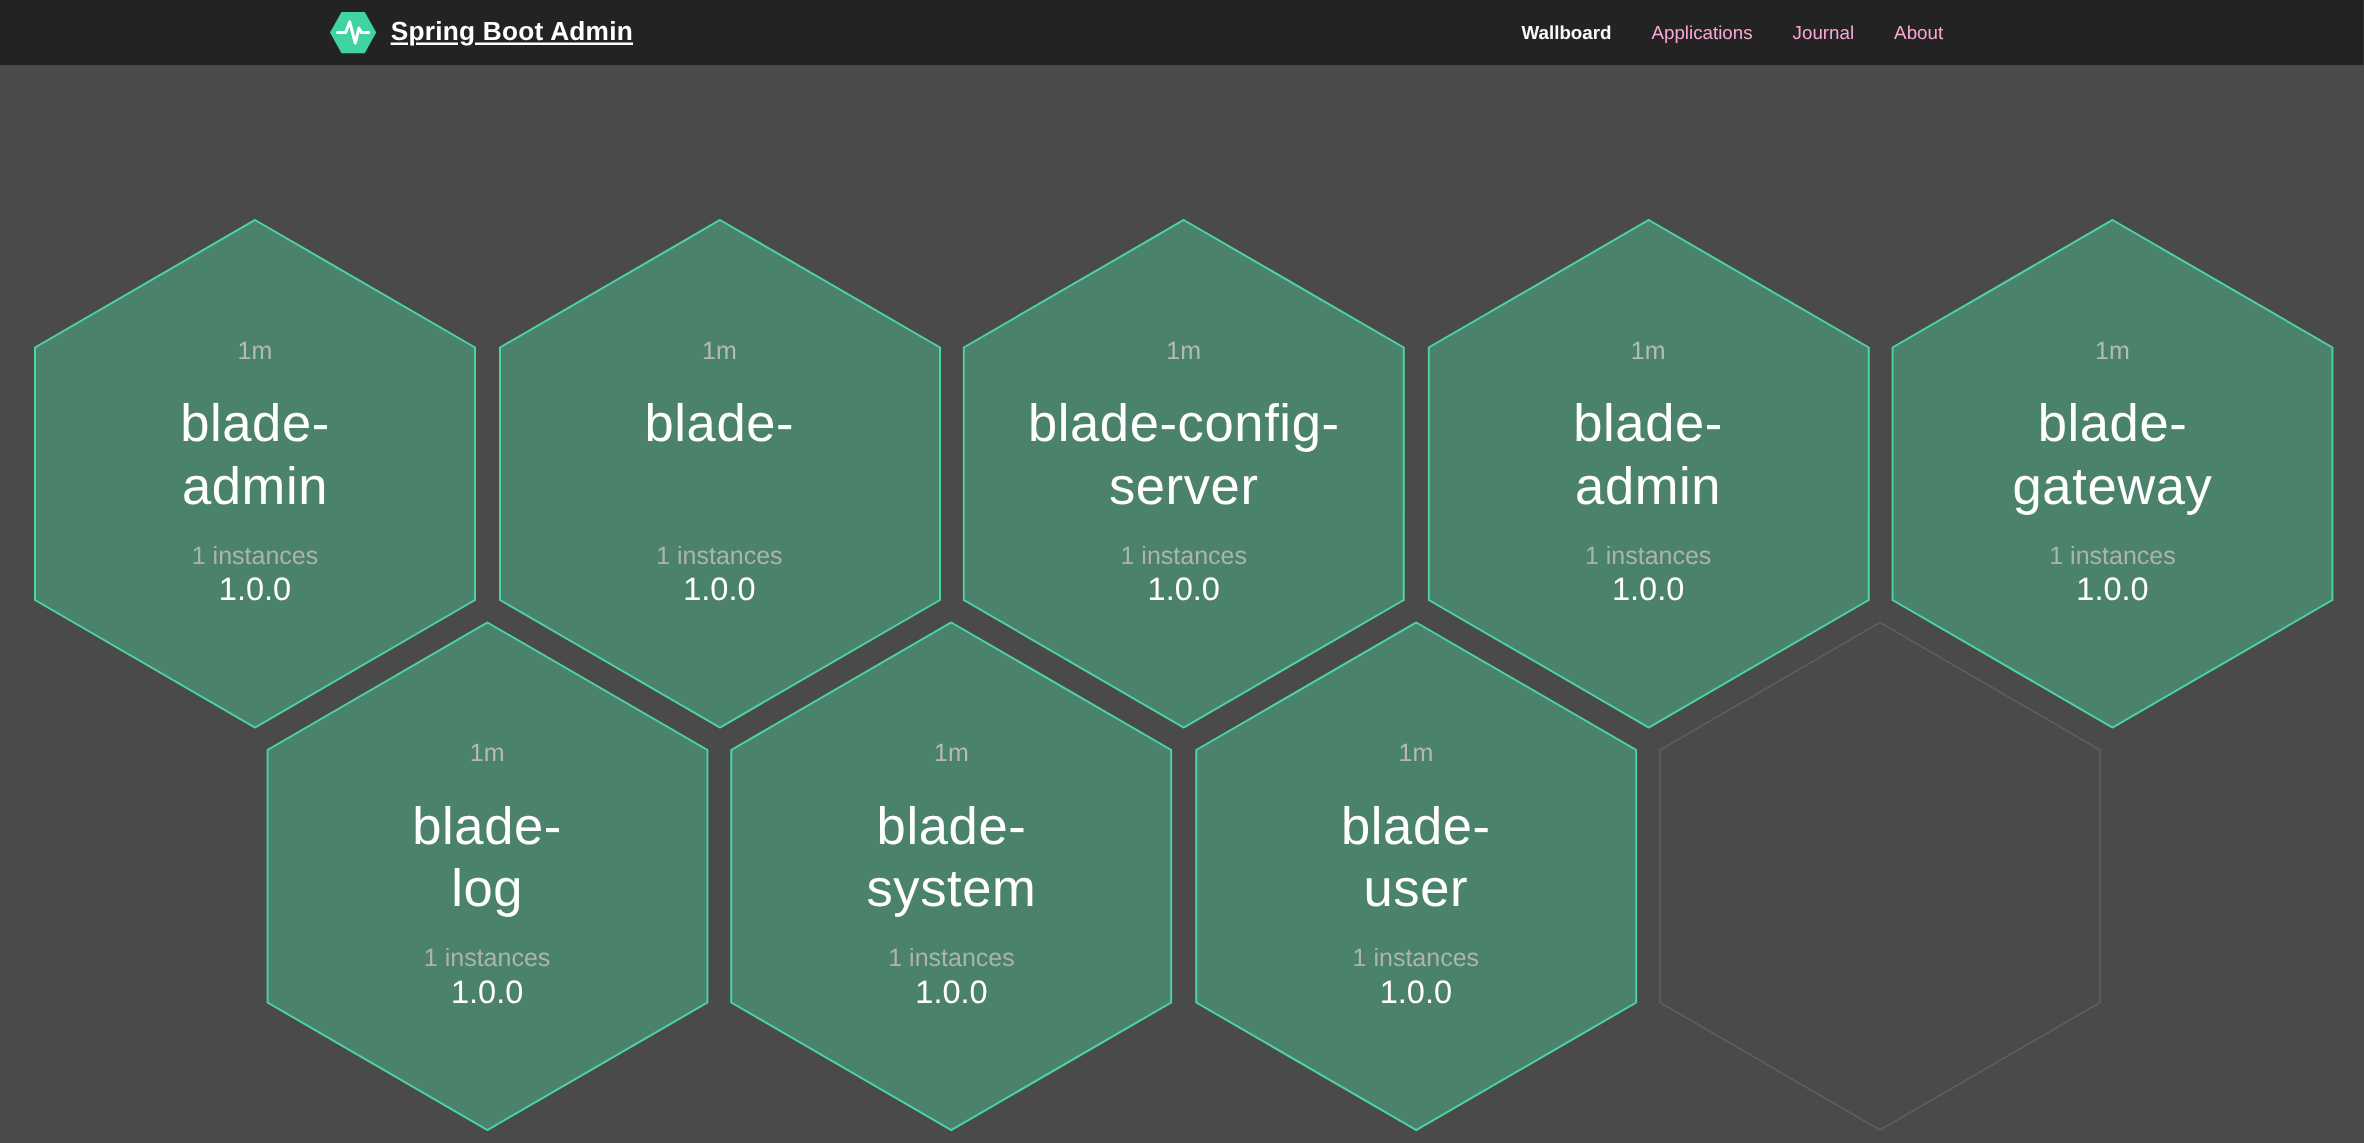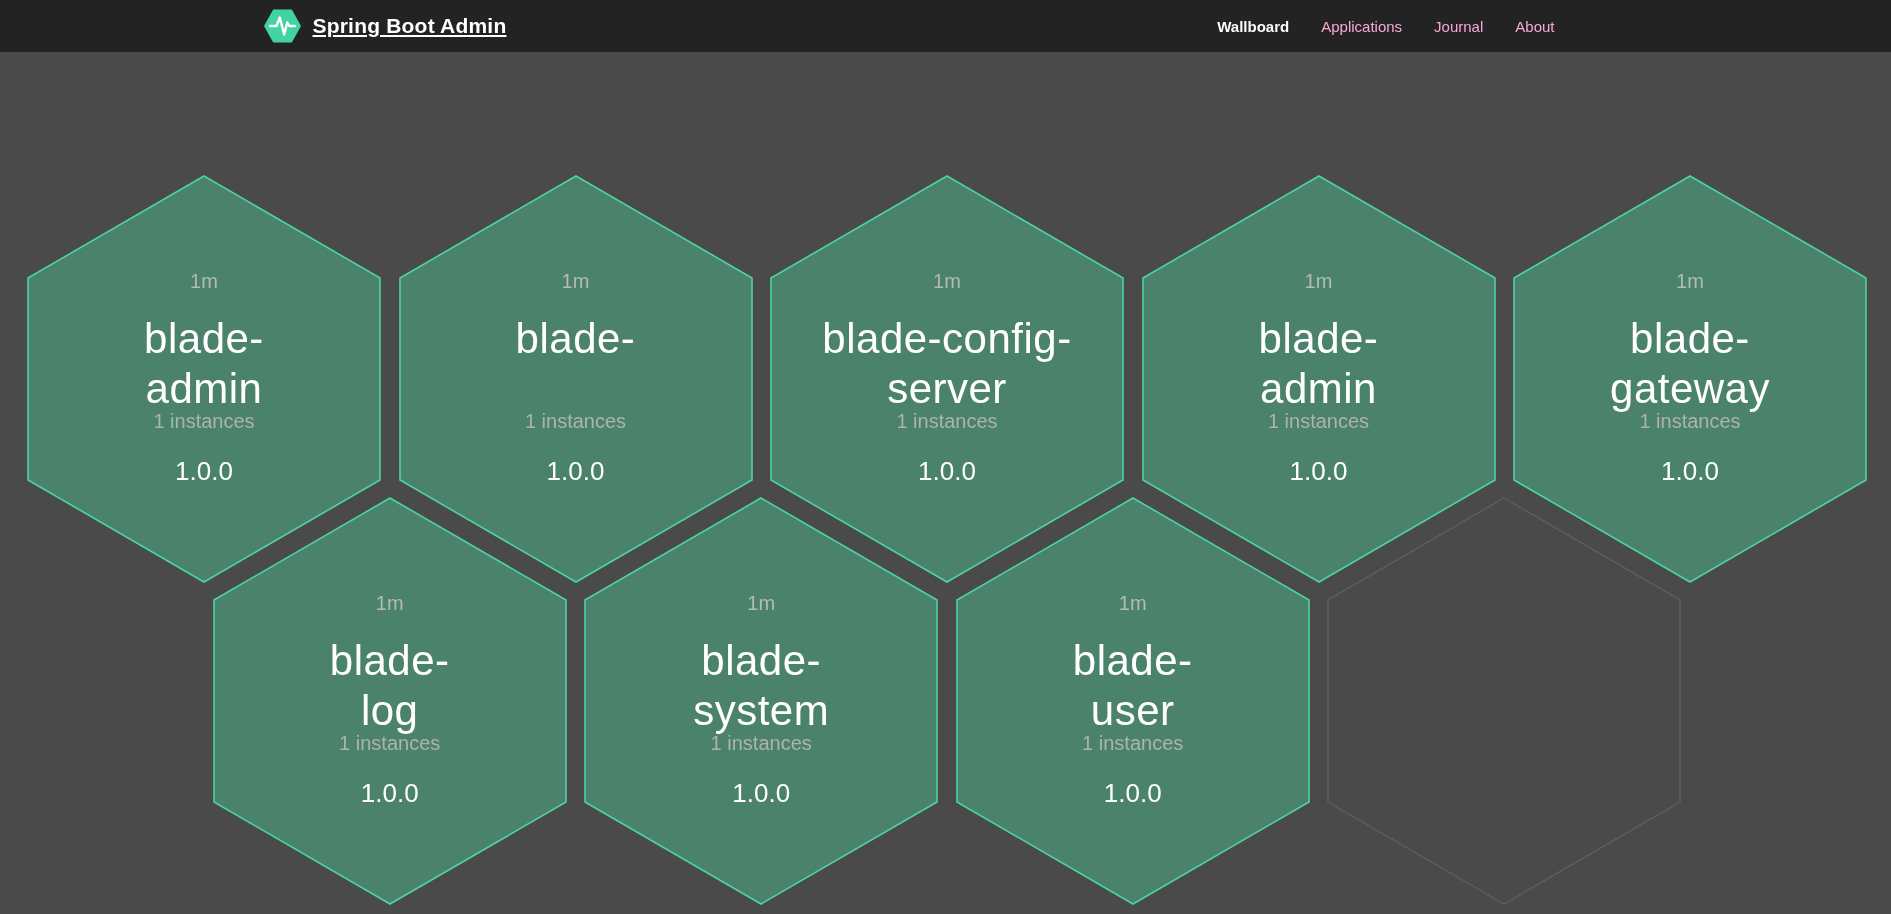--- a/index.html
+++ b/index.html
@@ -93,21 +93,21 @@
     width: 100%;
     font-size: 42px;
     font-weight: 300;
     line-height: 50px;
     color: #ffffff;
     letter-spacing: 0.5px;
   }
   .hex-name .name-line { white-space: nowrap; }
   .hex-instances {
     position: absolute;
-    top: 232px;
+    top: 256px;
     width: 100%;
     line-height: 28px;
     font-size: 20px;
     color: #adb3ad;
   }
   .hex-version {
     position: absolute;
     top: 279px;
     width: 100%;
     line-height: 34px;

